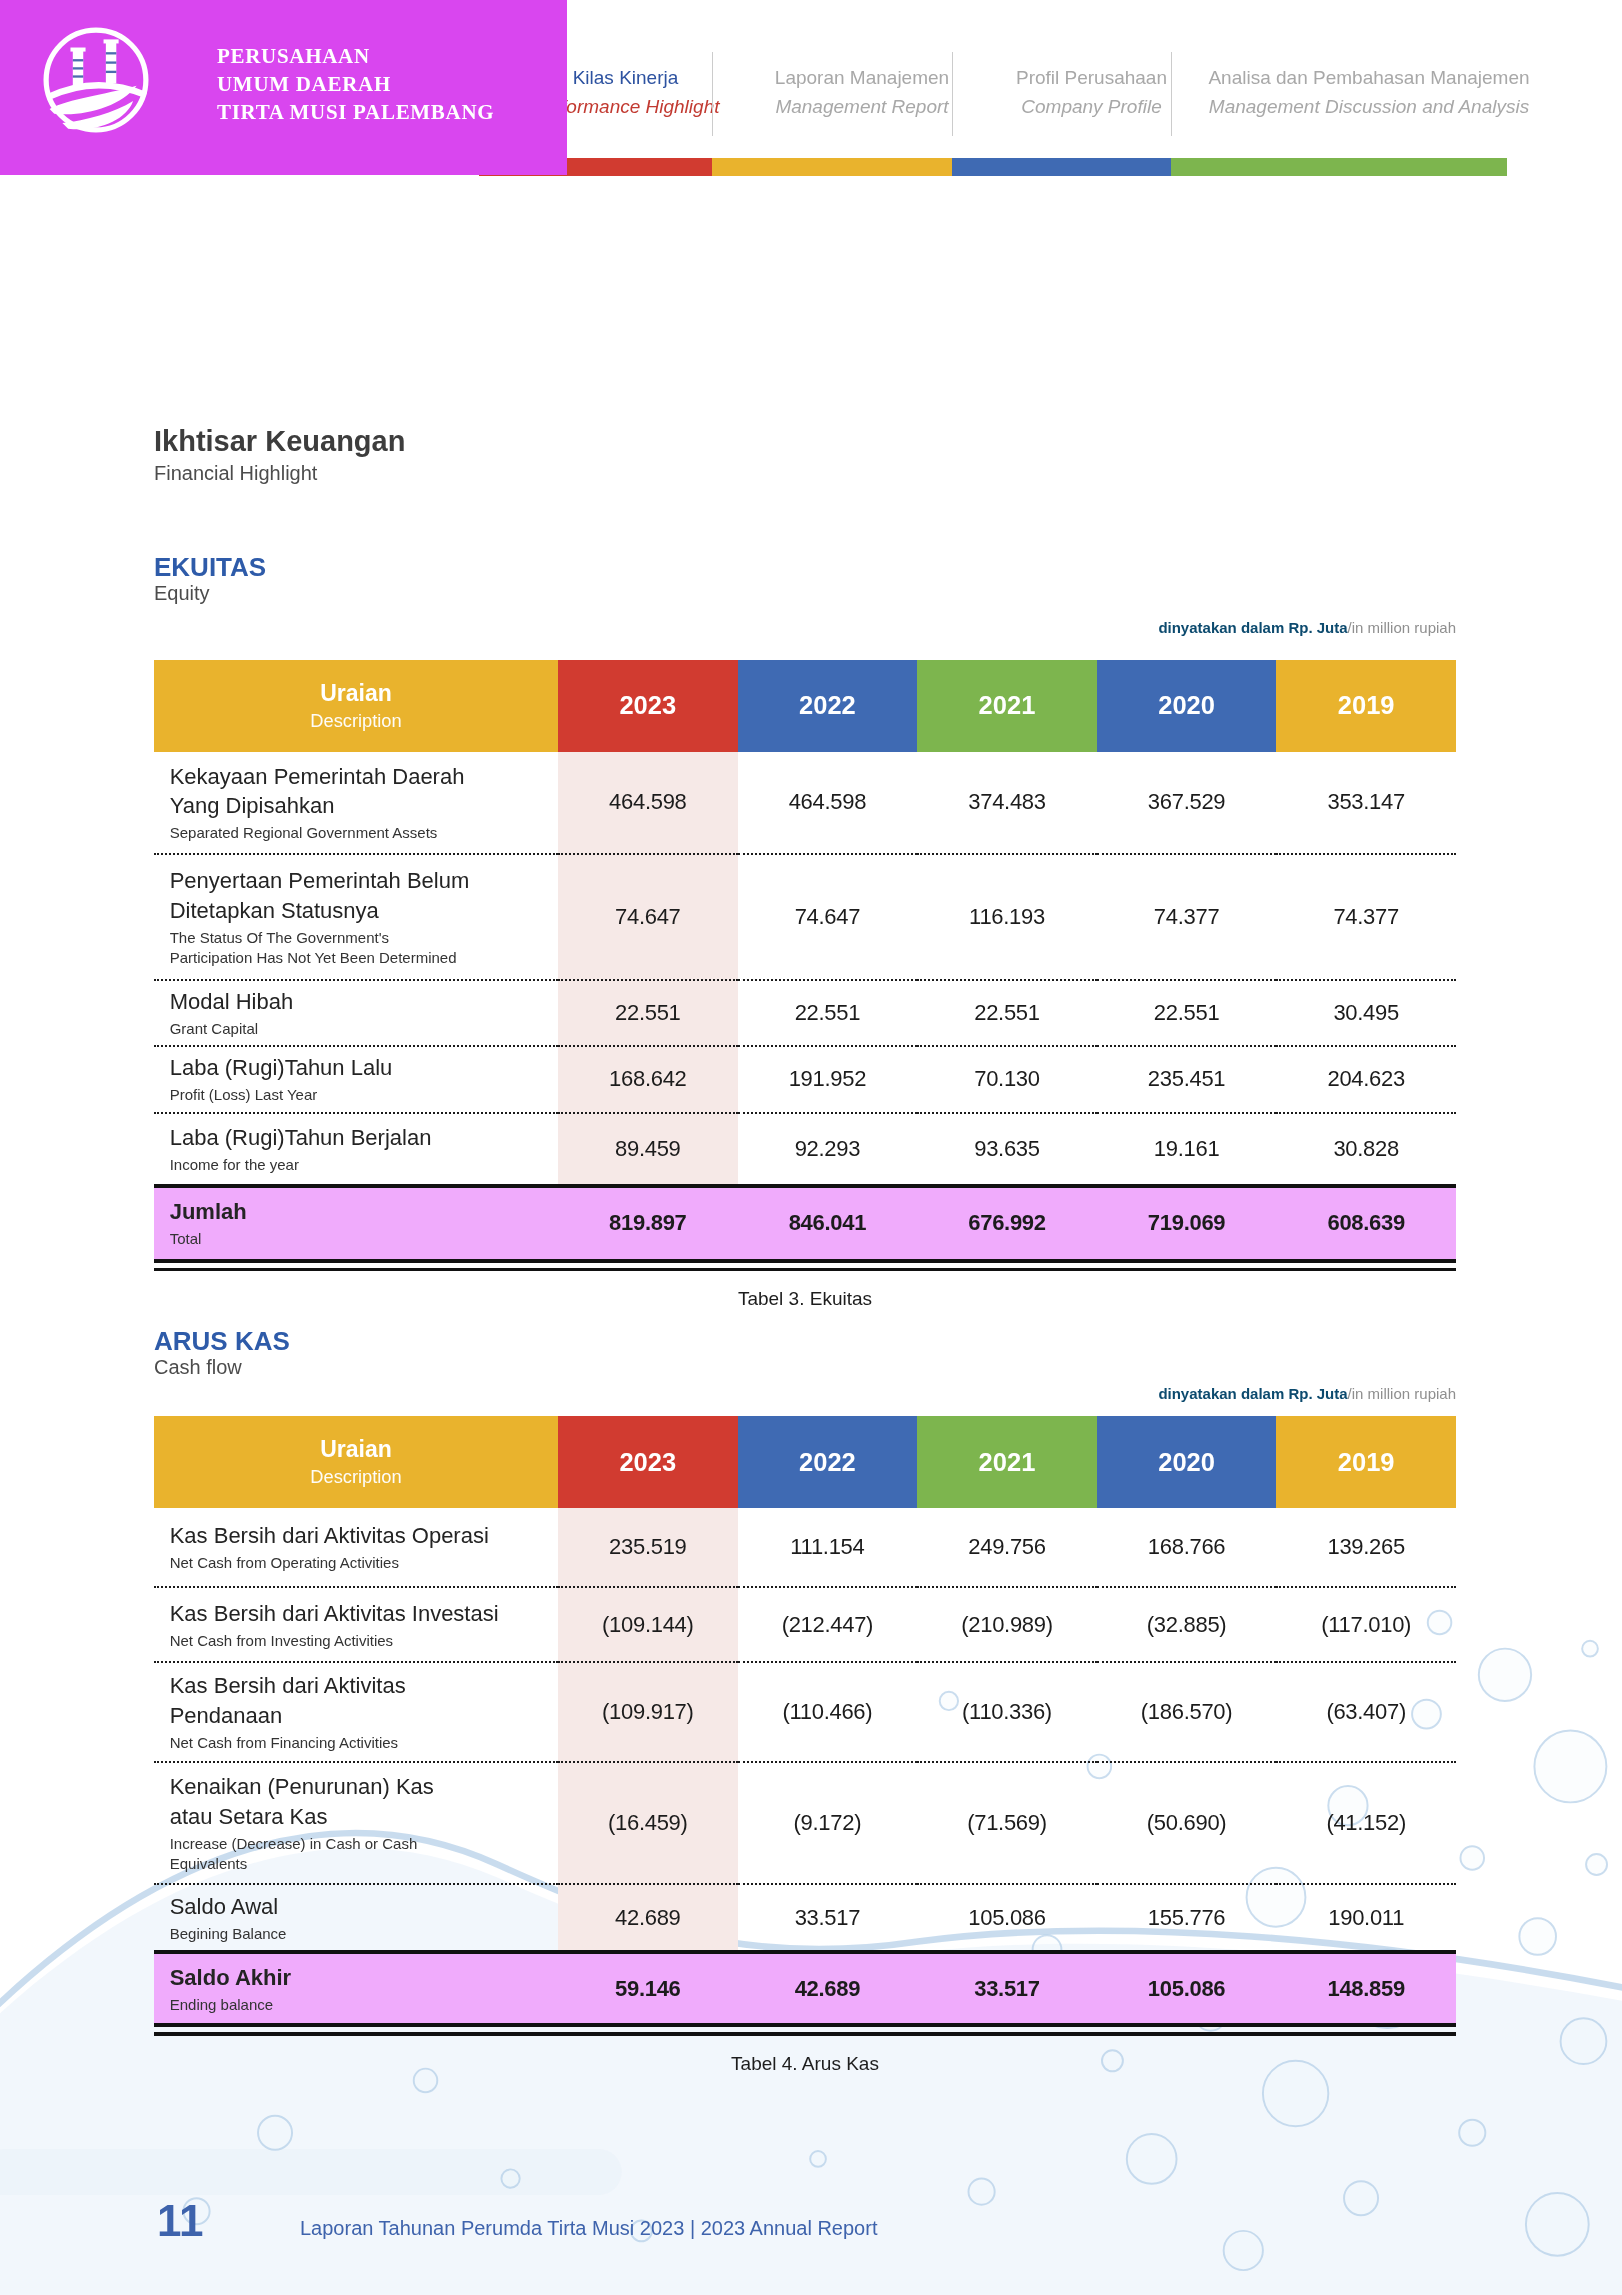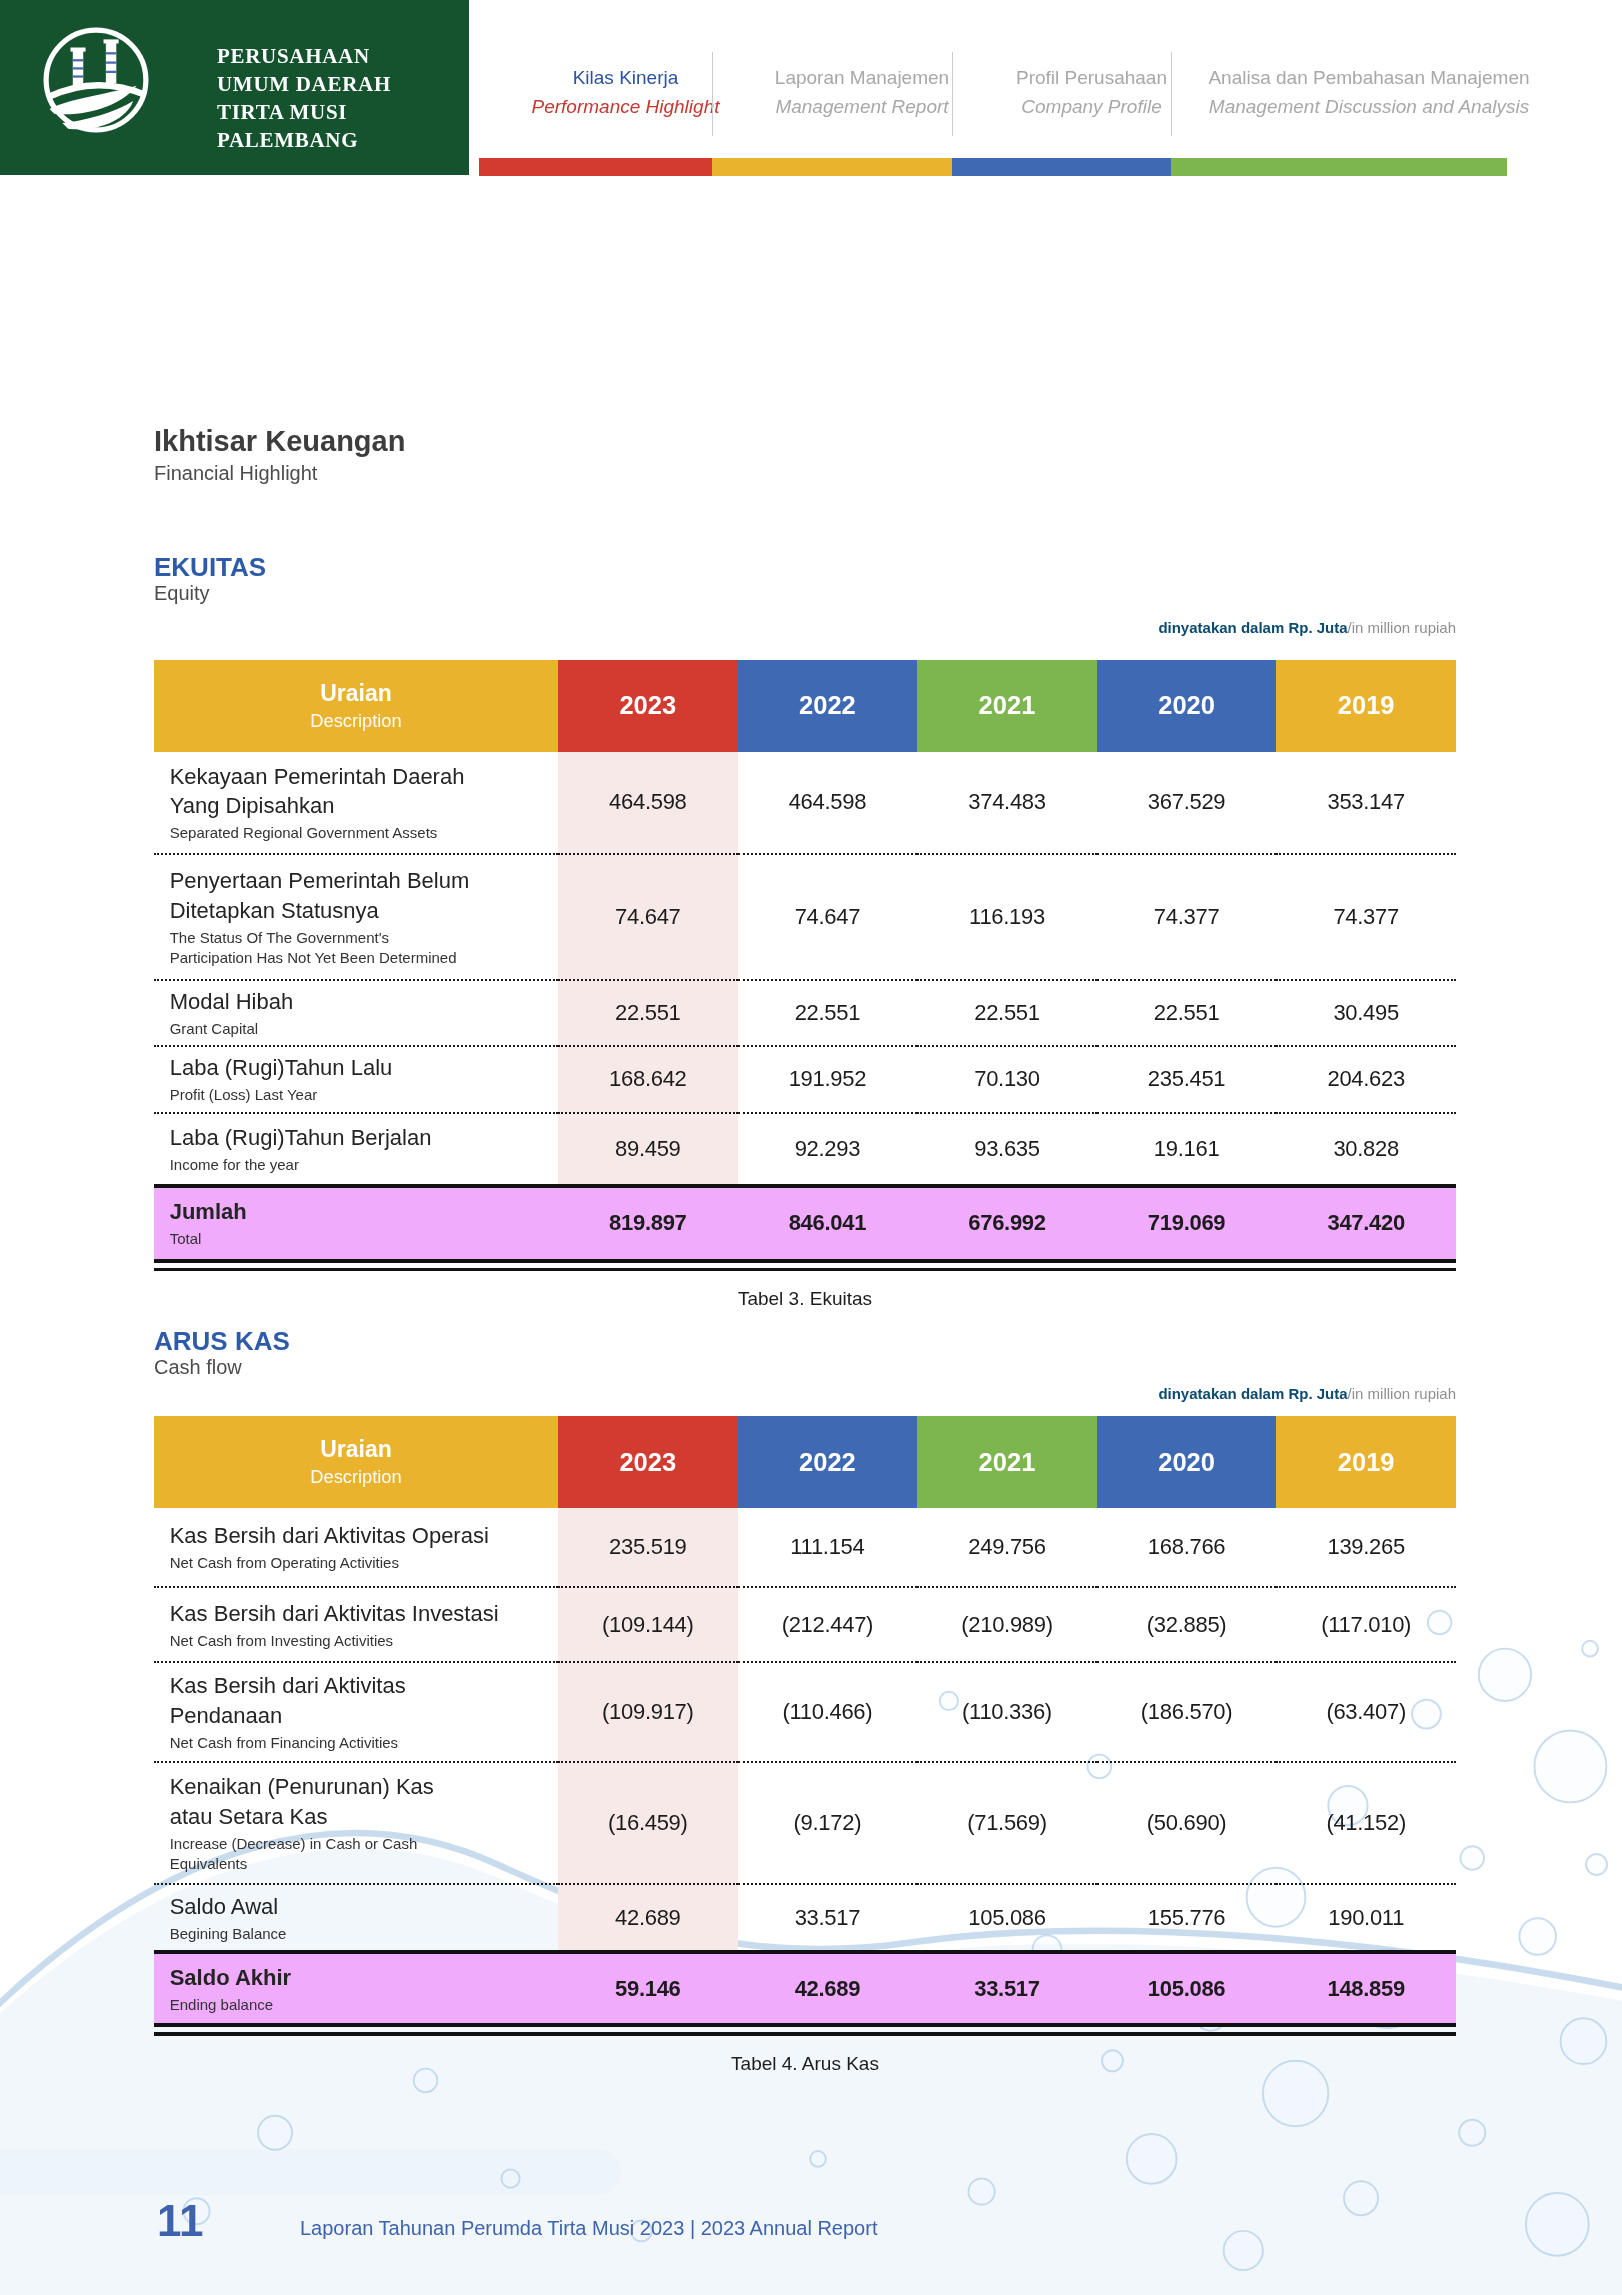--- a/index.html
+++ b/index.html
@@ -1,21 +1,21 @@
 <!DOCTYPE html>
 <html style="font-size:10.5px"><head>
 <meta charset="utf-8">
 <style>
   html,body{margin:0;padding:0;}
   .page{position:relative;width:1623px;height:2295px;background:#ffffff;overflow:hidden;
         font-family:"Liberation Sans",sans-serif;color:#222;}
   
   .water-bg{position:absolute;left:0;top:0;width:1623px;height:2295px;z-index:0;pointer-events:none;}
   
-  .logo-block{position:absolute;left:0;top:0;width:469px;height:175px;background:#14532d;z-index:2;}
+  .logo-block{position:absolute;left:0;top:0;width:567px;height:175px;background:#d946ef;z-index:2;}
   .logo-icon{position:absolute;left:38px;top:22px;}
   .logo-text{position:absolute;left:217px;top:42px;color:#fff;
              font-family:"Liberation Serif",serif;font-weight:bold;
              font-size:21px;line-height:28px;letter-spacing:0.7px;}
   .nav{position:absolute;top:0;left:0;width:1623px;height:175px;z-index:1;}
   .nav-item{position:absolute;top:63px;text-align:center;font-size:19px;line-height:29px;margin-left:30px;}
   .nav-item .l1{color:#a8a8a8;}
   .nav-item .l2{color:#a8a8a8;font-style:italic;}
   .nav-item.active .l1{color:#2d52a0;}
   .nav-item.active .l2{color:#c23a31;}
@@ -238,21 +238,21 @@
           </tr>
           <tr class="row-total" style="height:75px">
             <td class="td-lbl">
               <div class="lbl-main">Jumlah</div>
               <div class="lbl-sub">Total</div>
             </td>
             <td class="td-val">819.897</td>
             <td class="td-val">846.041</td>
             <td class="td-val">676.992</td>
             <td class="td-val">719.069</td>
-            <td class="td-val">347.420</td>
+            <td class="td-val">608.639</td>
           </tr>
         </tbody>
       </table>
     <div class="table-underline"></div>
     <div class="table-caption">Tabel 3. Ekuitas</div>
   </div>
 
   <div class="section" id="section-2">
     <div class="sec-title">ARUS KAS</div>
     <div class="sec-sub">Cash flow</div>

